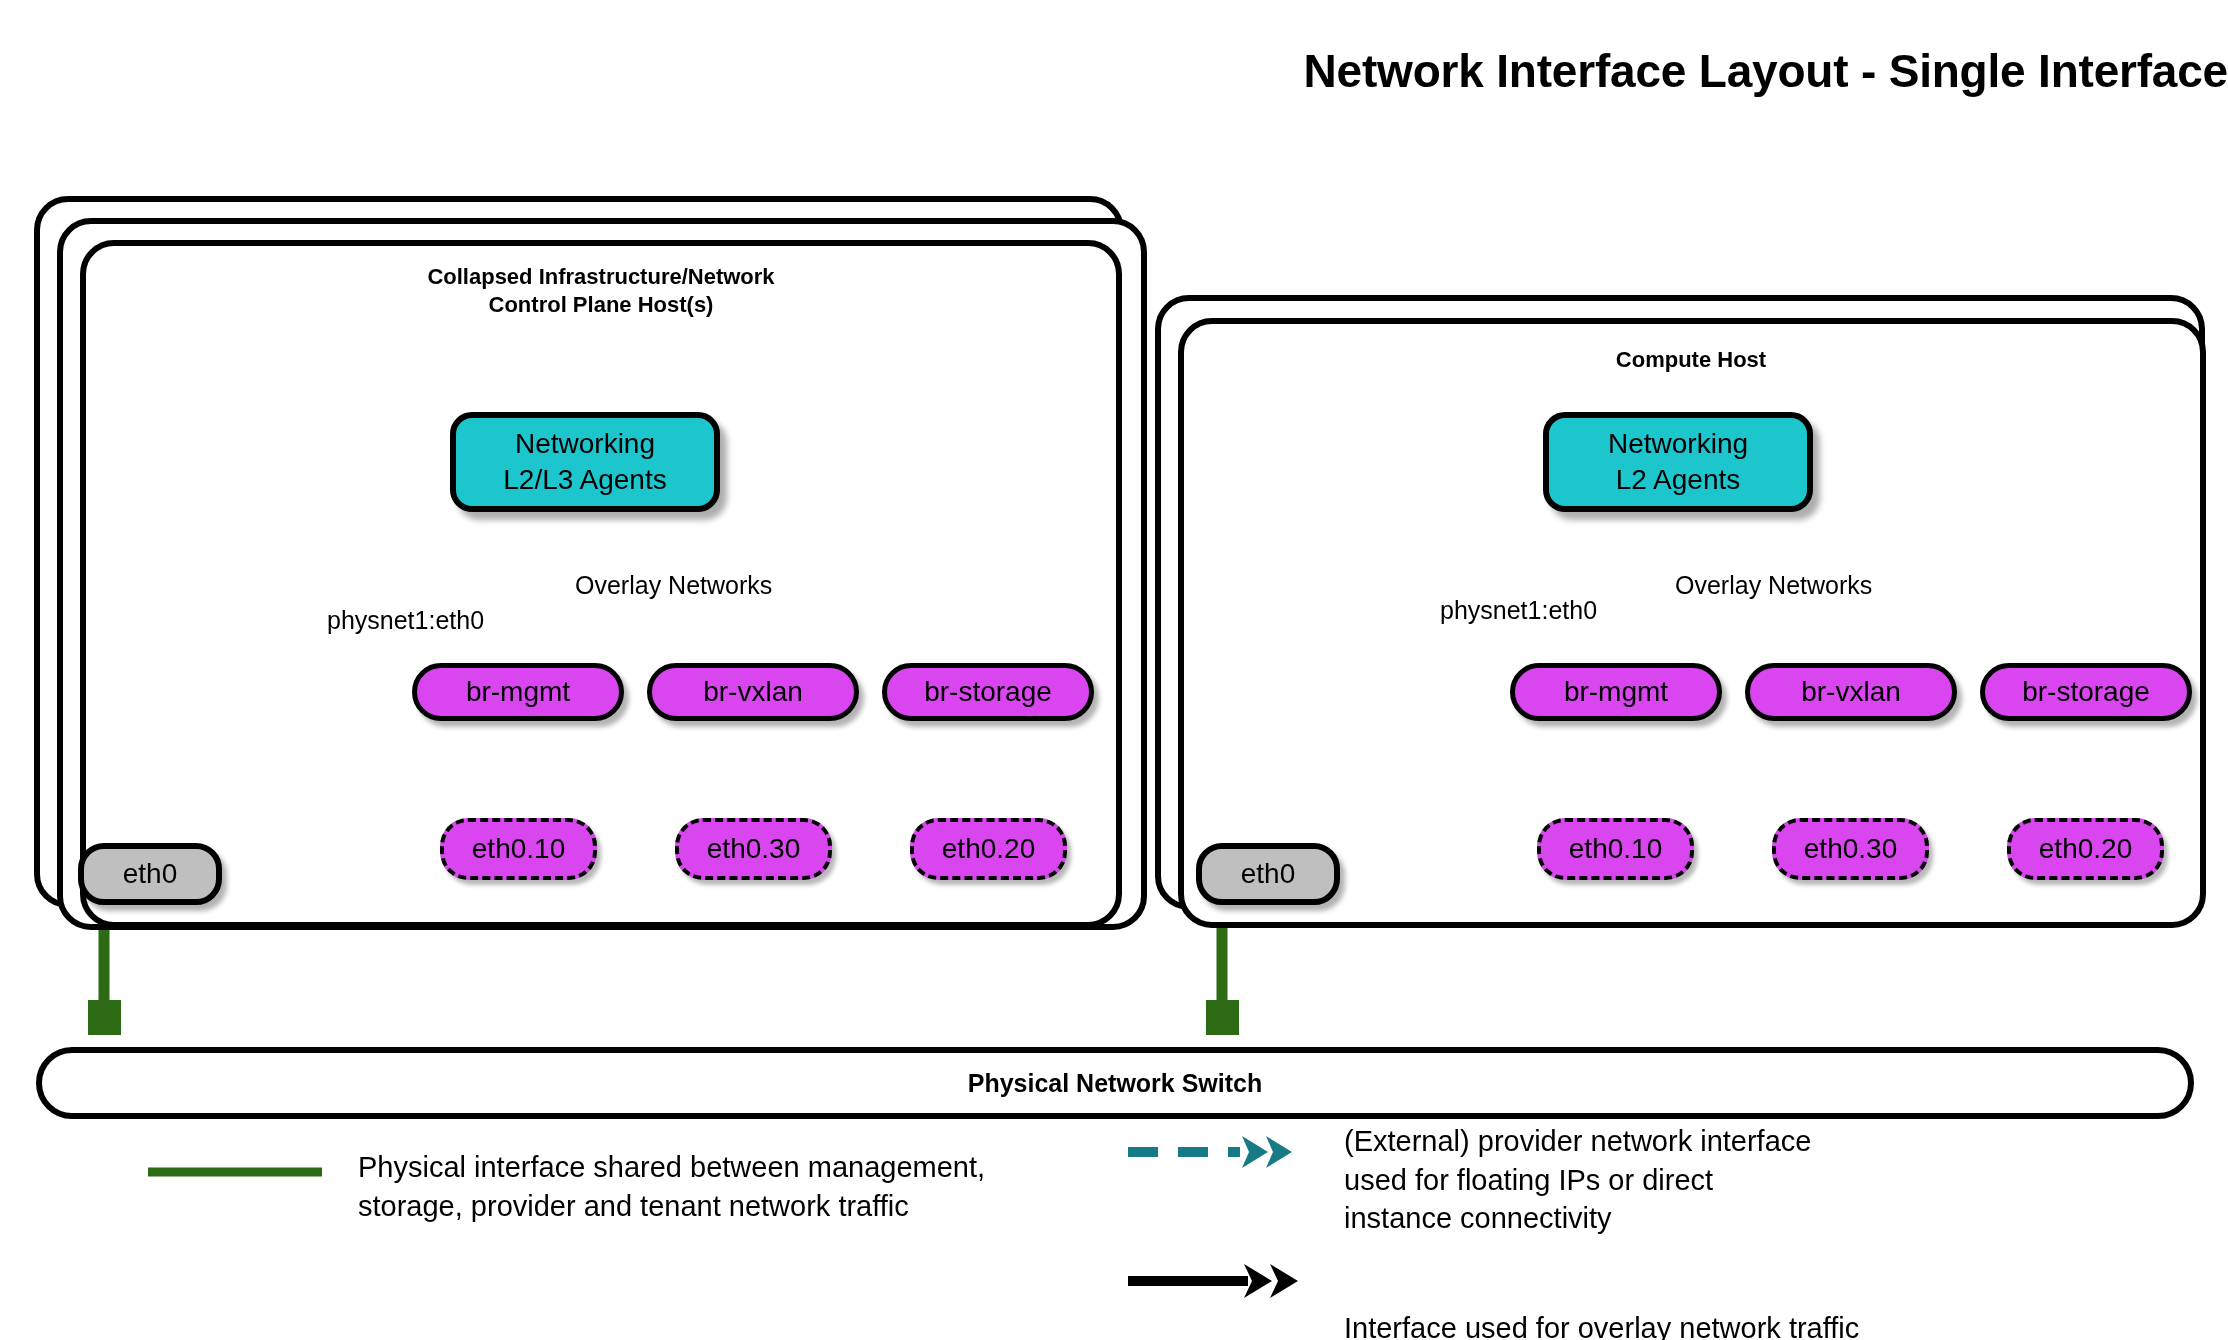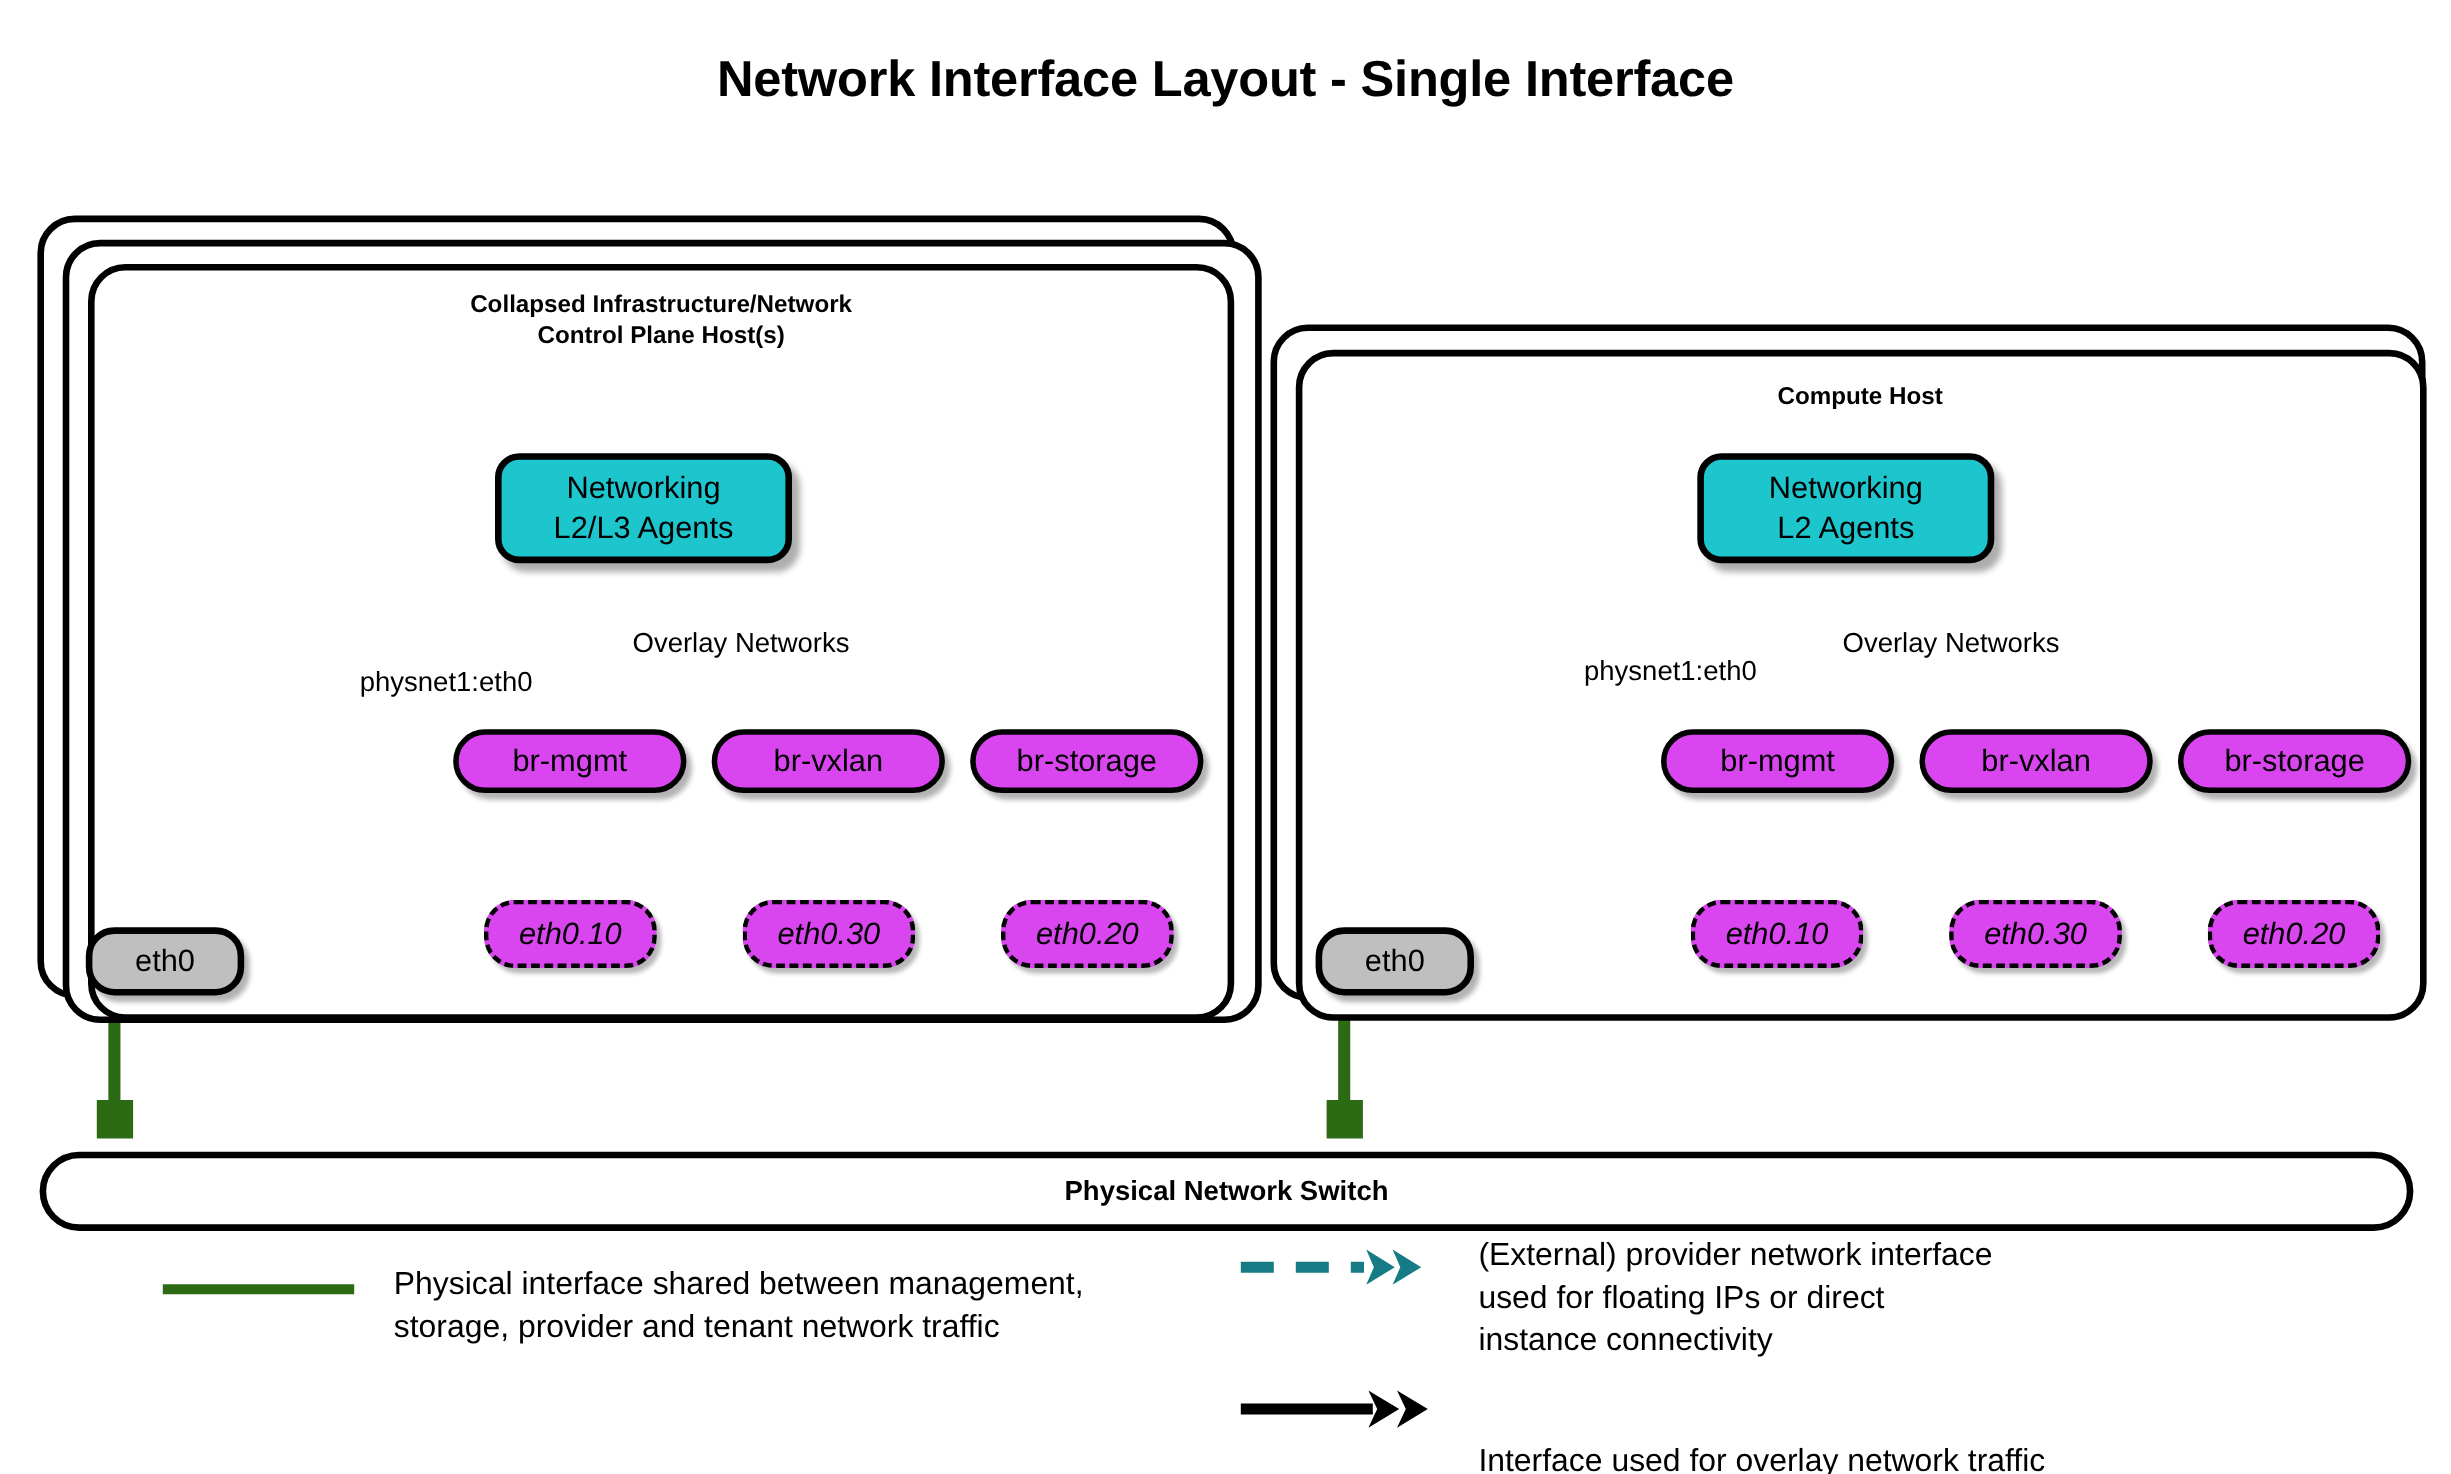--- a/index.html
+++ b/index.html
@@ -6,21 +6,21 @@
   html,body{margin:0;padding:0;background:#ffffff;}
   body{
     width:2228px;height:1340px;position:relative;overflow:hidden;
     font-family:"Liberation Sans","DejaVu Sans",sans-serif;
     color:#000000;
   }
   #canvas{position:absolute;inset:0;width:2228px;height:1340px;}
 
   
   .title{
-    position:absolute;left:0;top:44px;width:2228px;text-align:center;
+    position:absolute;left:0;top:44px;width:2228px;text-align:right;
     font-size:46px;font-weight:bold;letter-spacing:-0.2px;
   }
 
   
   .card{
     position:absolute;border:6px solid #000;border-radius:34px;background:#fff;
     box-sizing:border-box;
   }
   .host-title{
     position:absolute;text-align:center;font-weight:bold;font-size:22px;line-height:1.28;
@@ -36,21 +36,21 @@
   }
   .node.agents{
     background:#1dc5cd;border:6px solid #000;border-radius:22px;
     font-size:28px;line-height:1.3;text-align:center;white-space:pre-line;
     box-shadow:7px 8px 6px rgba(0,0,0,0.32);
   }
   .node.phys{
     background:#bfbfbf;border:6px solid #000;border-radius:26px;margin-top:25px;
   }
   .node.vlan{
-    border:4px dashed #000;border-radius:28px;box-shadow:4px 5px 4px rgba(0,0,0,0.28);font-style:italic;
+    border:4px dashed #000;border-radius:28px;box-shadow:4px 5px 4px rgba(0,0,0,0.28);
   }
 
   
   .switch-bar{
     position:absolute;border:6px solid #000;border-radius:40px;background:#fff;
     box-sizing:border-box;display:flex;align-items:center;justify-content:center;
     font-weight:bold;font-size:25px;
   }
 
   

